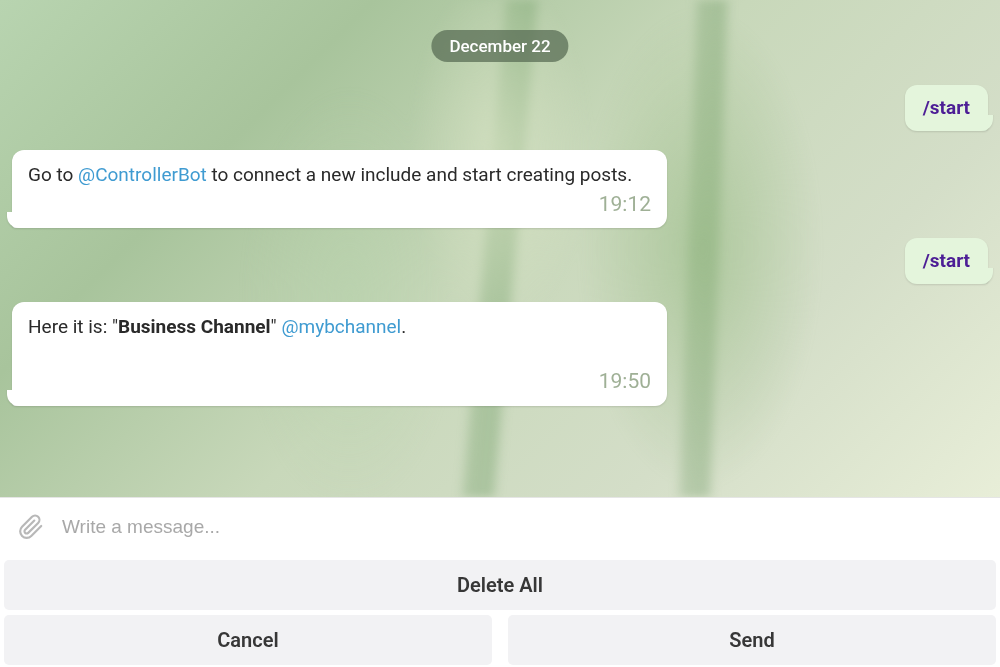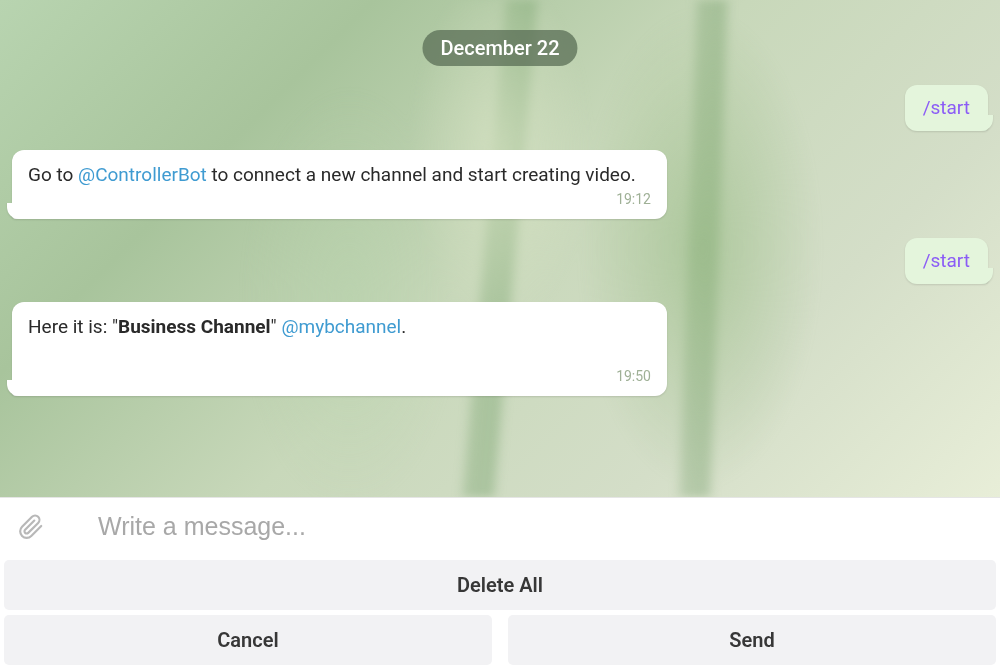--- a/index.html
+++ b/index.html
@@ -26,55 +26,55 @@
         radial-gradient(ellipse 150px 300px at 50% 30%, rgba(220,230,200,0.6), transparent 60%),
         radial-gradient(ellipse 180px 350px at 35% 60%, rgba(180,210,170,0.4), transparent 60%),
         linear-gradient(95deg, transparent 48%, rgba(100,150,90,0.3) 49%, rgba(100,150,90,0.35) 51%, transparent 52%),
         linear-gradient(92deg, transparent 68%, rgba(90,140,80,0.25) 69%, rgba(90,140,80,0.3) 71%, transparent 72%);
       filter: blur(4px);
       pointer-events: none;
     }
     .date-badge {
       background: rgba(90,110,85,0.75);
       color: #fff;
-      font-size: 20px;
+      font-size: 17px;
       font-weight: 500;
       padding: 6px 18px;
       border-radius: 20px;
       display: inline-block;
       position: relative;
       left: 50%;
       transform: translateX(-50%);
     }
     .msg {
       position: absolute;
       border-radius: 12px;
       padding: 12px 16px 10px 16px;
       font-size: 19px;
       line-height: 1.35;
       box-shadow: 0 1px 2px rgba(0,0,0,0.12);
     }
     .msg.out {
       background: #e4f5dc;
       right: 12px;
-      color: #8b5cf6;
-      font-weight: 400;
+      color: #4c1d95;
+      font-weight: 700;
       border-bottom-right-radius: 4px;
       padding: 10px 18px;
     }
     .msg.in {
       background: #ffffff;
       left: 12px;
       color: #2a2a2a;
       max-width: 660px;
       border-bottom-left-radius: 4px;
     }
     .msg .time {
       color: #a6b5a0;
-      font-size: 14px;
+      font-size: 21px;
       text-align: right;
       margin-top: 4px;
     }
     .msg.in .time { color: #9fb096; float: right; margin-left: 12px; margin-top: 2px; }
     .mention { color: #3f9bd1; text-align: center; }
     .bold { font-weight: 700; }
     .tail-in {
       position: absolute;
       left: -7px;
       bottom: 0;
@@ -130,24 +130,23 @@
     .attach-icon {
       color: #b8b8b8;
       margin-right: 18px;
       display: flex;
       align-items: center;
     }
     .message-input {
       flex: 1;
       border: none;
       outline: none;
-      font-size: 25px;
+      font-size: 19px;
       color: #a16207;
       background: transparent;
-      margin-left: 36px;
     }
     .message-input::placeholder { color: #a8a8a8; }
     .kbd-buttons {
       position: absolute;
       top: 555px;
       left: 0;
       width: 100%;
     }
     .kbd-row {
       display: flex;
@@ -175,21 +174,21 @@
 <div class="chat-area">
   <div class="date-badge">December 22</div>
 
   <div class="msg out out1">
     <span>/start</span>
     <div class="tail-out"></div>
   </div>
 
   <div class="msg in in1 clearfix">
     <span>
-      <span>Go to </span><span class="mention">@ControllerBot</span><span> to connect a new channel and start creating video.</span>
+      <span>Go to </span><span class="mention">@ControllerBot</span><span> to connect a new include and start creating posts.</span>
     </span>
     <span class="time">19:12</span>
     <div class="tail-in"></div>
   </div>
 
   <div class="msg out out2">
     <span>/start</span>
     <div class="tail-out"></div>
   </div>
 

